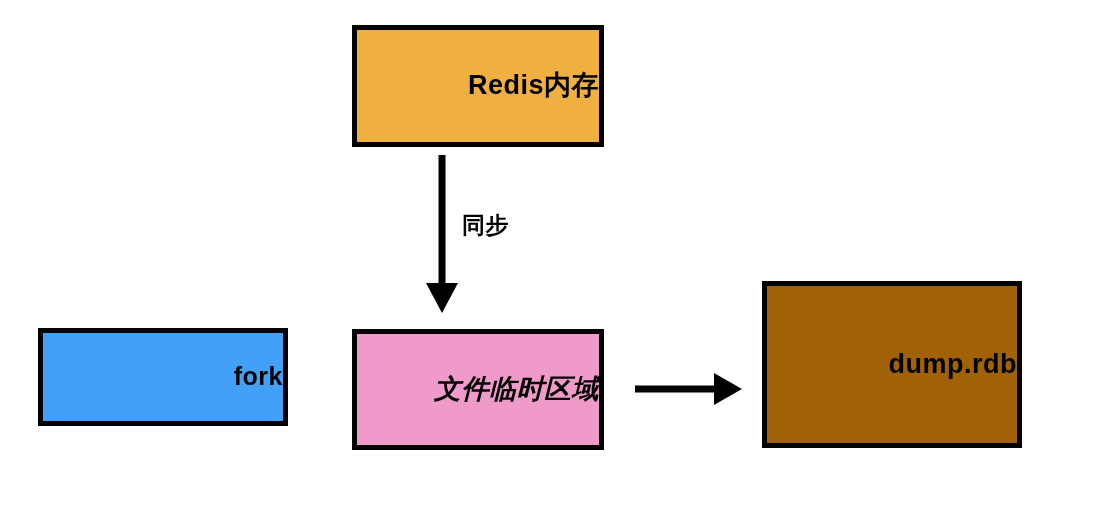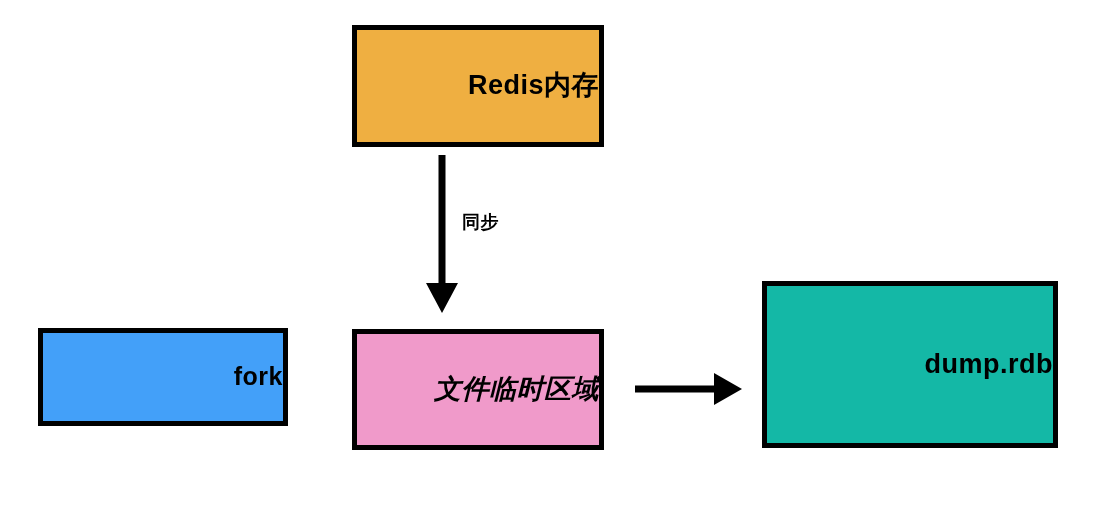--- a/index.html
+++ b/index.html
@@ -49,23 +49,23 @@
     top: 329px;
     width: 252px;
     height: 121px;
     background: #F09ACA;
     font-size: 27px;
     font-style: italic;
   }
   #node-dump-file {
     left: 762px;
     top: 281px;
-    width: 296px;
+    width: 260px;
     height: 167px;
-    background: #14b8a6;
+    background: #a16207;
     font-size: 27px;
   }
   .edge {
     position: absolute;
   }
   #edge-sync {
     left: 410px;
     top: 155px;
     width: 66px;
     height: 165px;
@@ -73,21 +73,21 @@
   #edge-write {
     left: 628px;
     top: 368px;
     width: 122px;
     height: 42px;
   }
   .edge-label {
     position: absolute;
     color: #000000;
     font-weight: bold;
-    font-size: 18px;
+    font-size: 23px;
     white-space: nowrap;
     letter-spacing: 0.5px;
   }
   #edge-label-sync {
     left: 462px;
     top: 210px;
   }
 </style>
 </head>
 <body>

